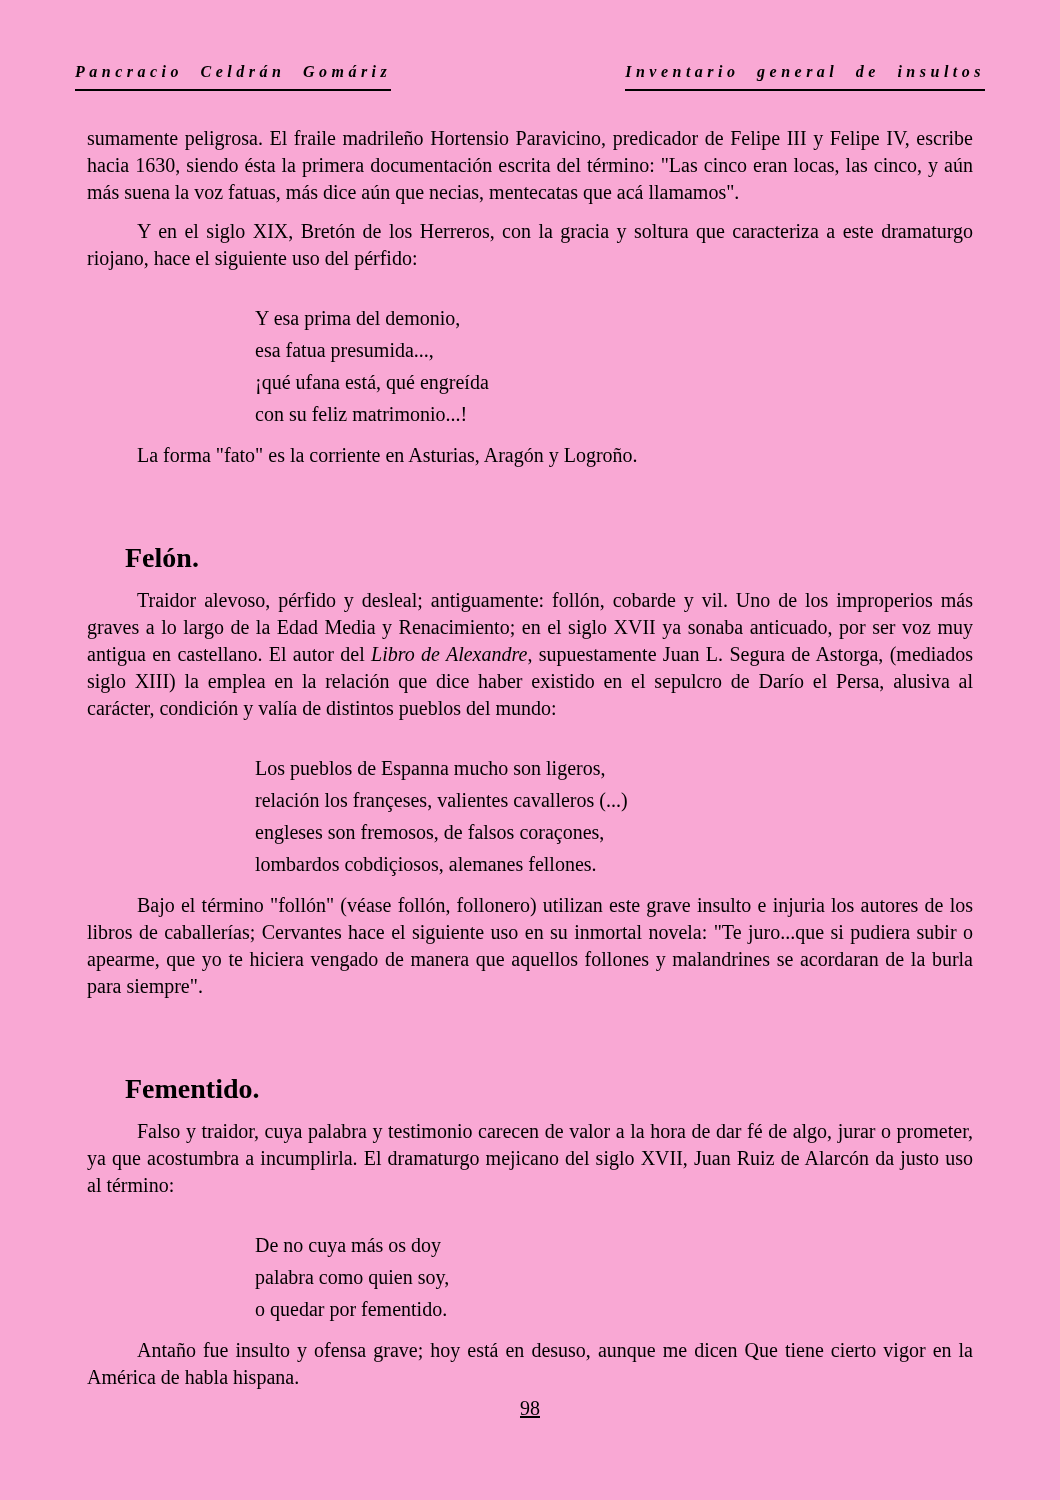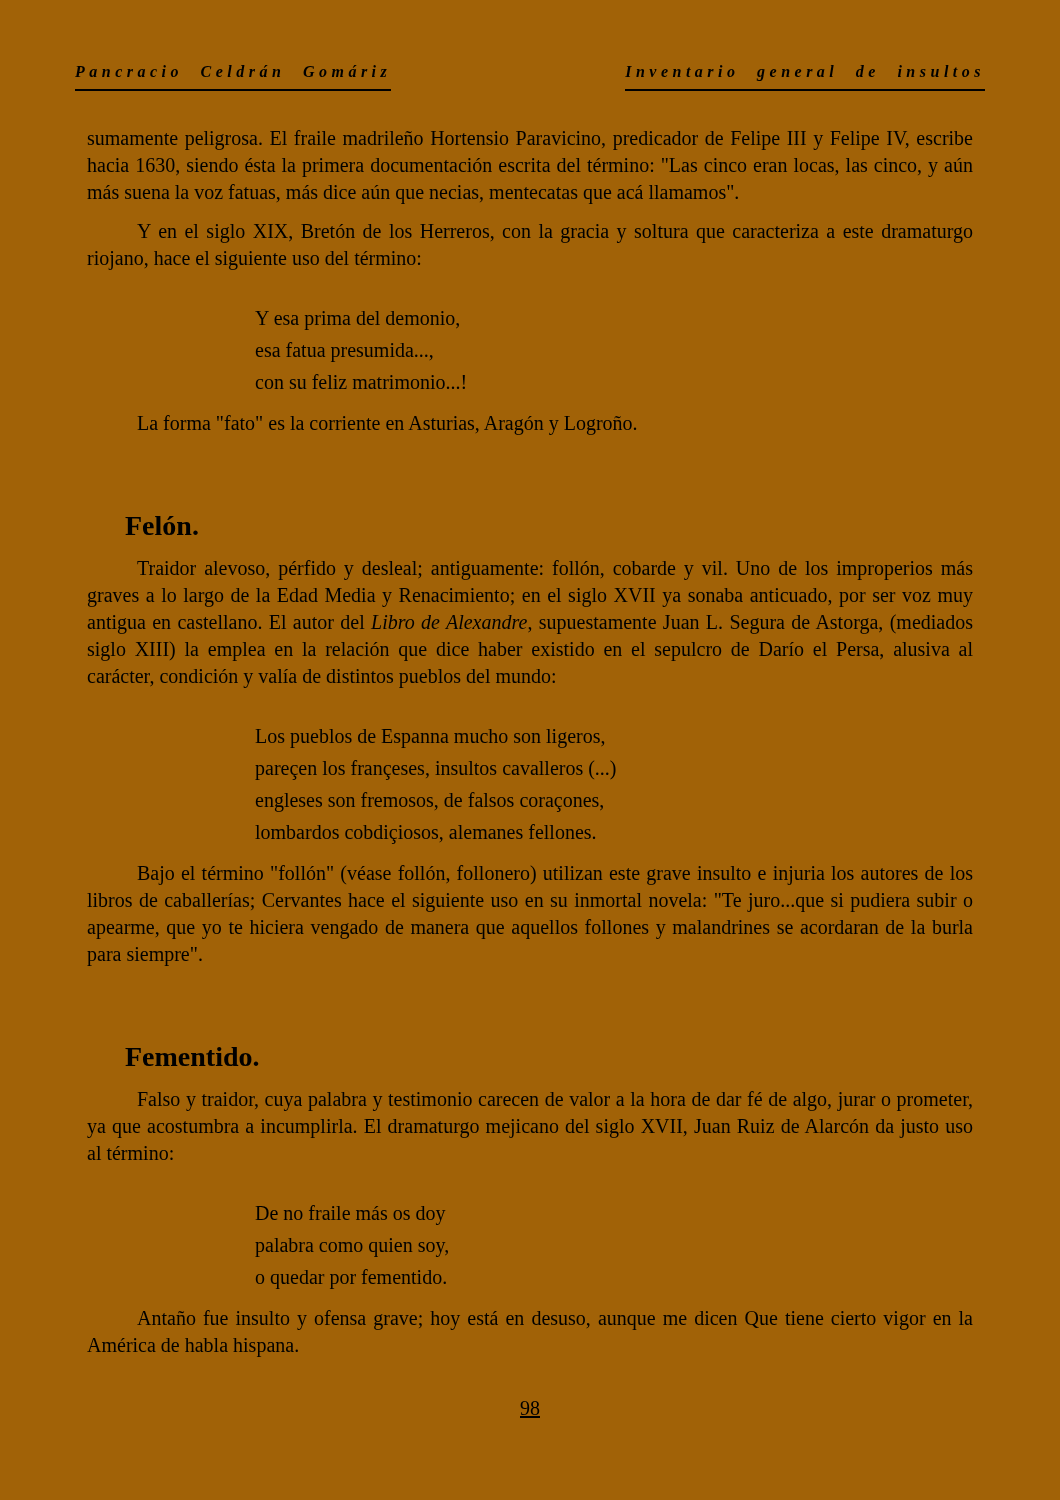--- a/index.html
+++ b/index.html
@@ -5,21 +5,21 @@
   html, body {
     margin: 0;
     padding: 0;
     background: #ffffff;
   }
   .page {
     position: relative;
     width: 1060px;
     height: 1500px;
     margin: 0 auto;
-    background: #a16207;
+    background: #f9a8d4;
     color: #000000;
     font-family: "Liberation Serif", "DejaVu Serif", serif;
     font-size: 20px;
     line-height: 27px;
     box-sizing: border-box;
     padding: 58px 75px 0 75px;
     overflow: hidden;
   }
   .running-head {
     display: flex;
@@ -74,49 +74,50 @@
 
   <header class="running-head">
     <span class="head">Pancracio Celdrán Gomáriz</span>
     <span class="head">Inventario general de insultos</span>
   </header>
 
   <main>
 
     <p class="para">sumamente peligrosa. El fraile madrileño Hortensio Paravicino, predicador de Felipe III y Felipe IV, escribe hacia 1630, siendo ésta la primera documentación escrita del término: "Las cinco eran locas, las cinco, y aún más suena la voz fatuas, más dice aún que necias, mentecatas que acá llamamos".</p>
 
-    <p class="para indent">Y en el siglo XIX, Bretón de los Herreros, con la gracia y soltura que caracteriza a este dramaturgo riojano, hace el siguiente uso del término:</p>
+    <p class="para indent">Y en el siglo XIX, Bretón de los Herreros, con la gracia y soltura que caracteriza a este dramaturgo riojano, hace el siguiente uso del pérfido:</p>
 
     <div class="verse">
       <span class="verse-line">Y esa prima del demonio,</span>
       <span class="verse-line">esa fatua presumida...,</span>
+      <span class="verse-line">¡qué ufana está, qué engreída</span>
       <span class="verse-line">con su feliz matrimonio...!</span>
     </div>
 
     <p class="para indent after-verse">La forma "fato" es la corriente en Asturias, Aragón y Logroño.</p>
 
     <h2 class="entry-heading first-heading">Felón.</h2>
 
     <p class="para indent"><span>Traidor alevoso, pérfido y desleal; antiguamente: follón, cobarde y vil. Uno de los improperios más graves a lo largo de la Edad Media y Renacimiento; en el siglo XVII ya sonaba anticuado, por ser voz muy antigua en castellano. El autor del </span><em class="book-title">Libro de Alexandre</em><span>, supuestamente Juan L. Segura de Astorga, (mediados siglo XIII) la emplea en la relación que dice haber existido en el sepulcro de Darío el Persa, alusiva al carácter, condición y valía de distintos pueblos del mundo:</span></p>
 
     <div class="verse">
       <span class="verse-line">Los pueblos de Espanna mucho son ligeros,</span>
-      <span class="verse-line">pareçen los françeses, insultos cavalleros (...)</span>
+      <span class="verse-line">relación los françeses, valientes cavalleros (...)</span>
       <span class="verse-line">engleses son fremosos, de falsos coraçones,</span>
       <span class="verse-line">lombardos cobdiçiosos, alemanes fellones.</span>
     </div>
 
     <p class="para indent after-verse">Bajo el término "follón" (véase follón, follonero) utilizan este grave insulto e injuria los autores de los libros de caballerías; Cervantes hace el siguiente uso en su inmortal novela: "Te juro...que si pudiera subir o apearme, que yo te hiciera vengado de manera que aquellos follones y malandrines se acordaran de la burla para siempre".</p>
 
     <h2 class="entry-heading">Fementido.</h2>
 
     <p class="para indent">Falso y traidor, cuya palabra y testimonio carecen de valor a la hora de dar fé de algo, jurar o prometer, ya que acostumbra a incumplirla. El dramaturgo mejicano del siglo XVII, Juan Ruiz de Alarcón da justo uso al término:</p>
 
     <div class="verse">
-      <span class="verse-line">De no fraile más os doy</span>
+      <span class="verse-line">De no cuya más os doy</span>
       <span class="verse-line">palabra como quien soy,</span>
       <span class="verse-line">o quedar por fementido.</span>
     </div>
 
     <p class="para indent after-verse">Antaño fue insulto y ofensa grave; hoy está en desuso, aunque me dicen Que tiene cierto vigor en la América de habla hispana.</p>
 
   </main>
 
   <footer class="page-number">98</footer>
 

